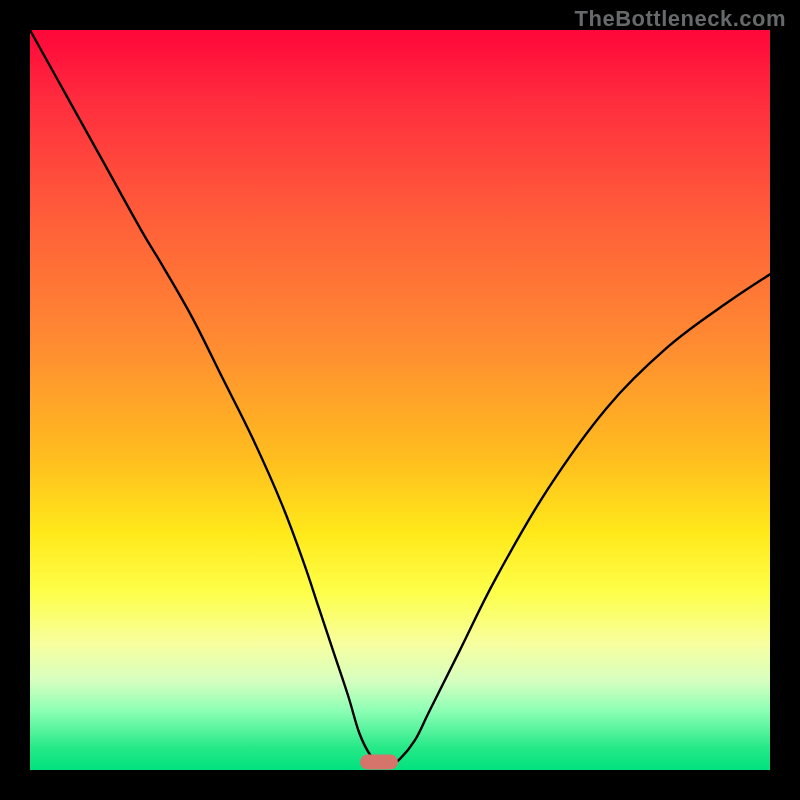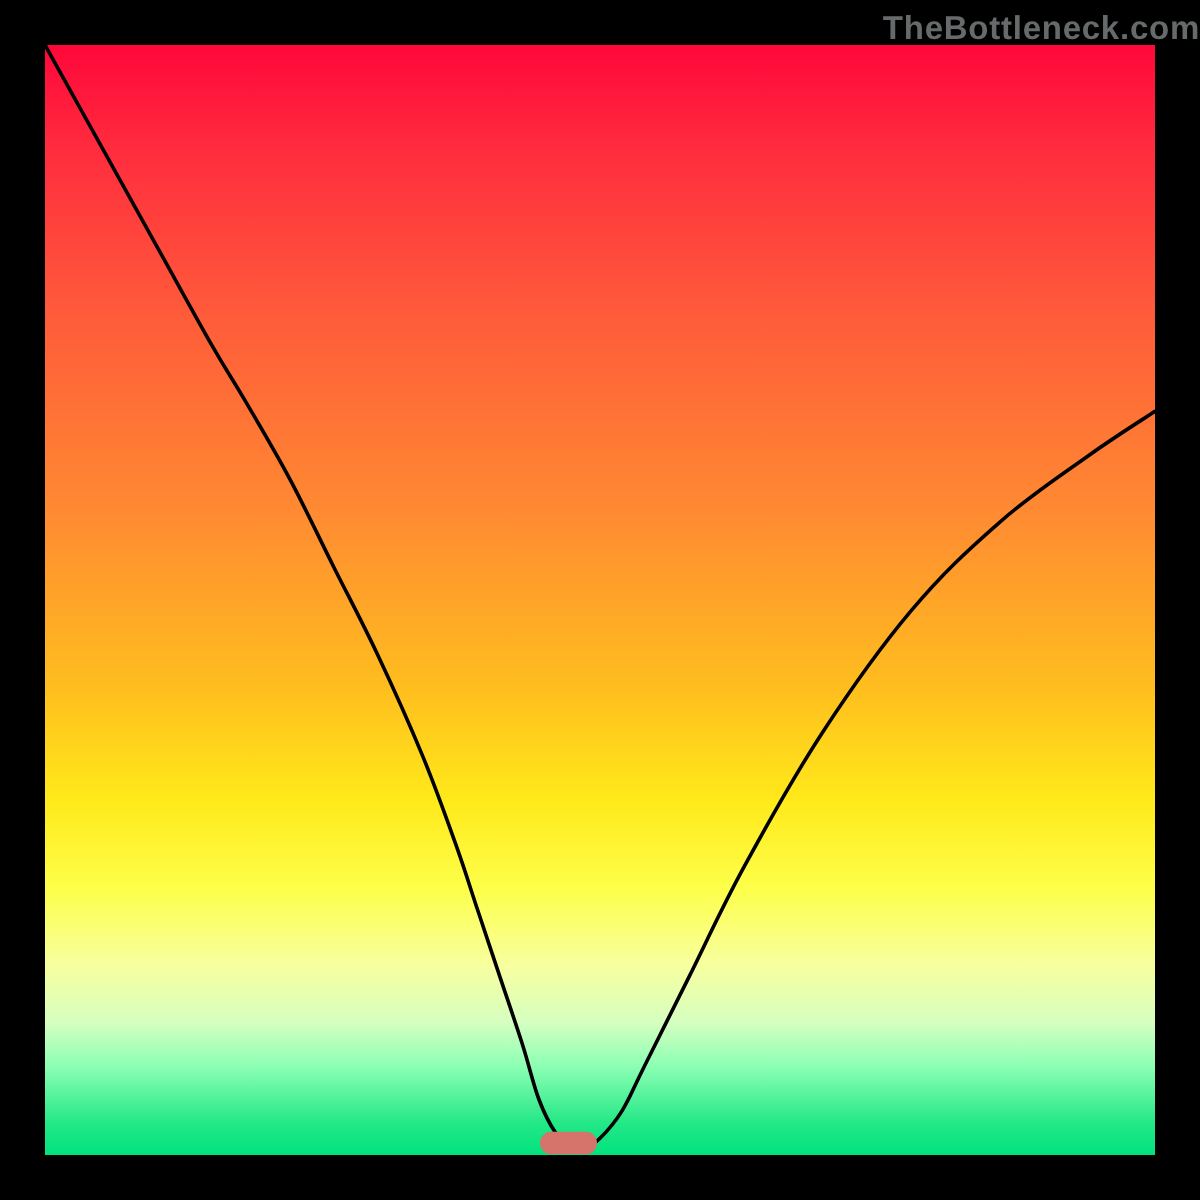--- a/index.html
+++ b/index.html
@@ -50,21 +50,21 @@
   .curve-svg {
     position: absolute;
     left: 0;
     top: 0;
     width: 100%;
     height: 100%;
   }
   .watermark {
     position: absolute;
     top: 6px;
-    right: 0;
+    right: 14px;
     font-size: 22px;
     font-weight: 600;
     font-family: Arial, Helvetica, sans-serif;
     color: #666a6a;
     letter-spacing: 0.5px;
     user-select: none;
   }
   .marker {
     position: absolute;
     width: 38px;

